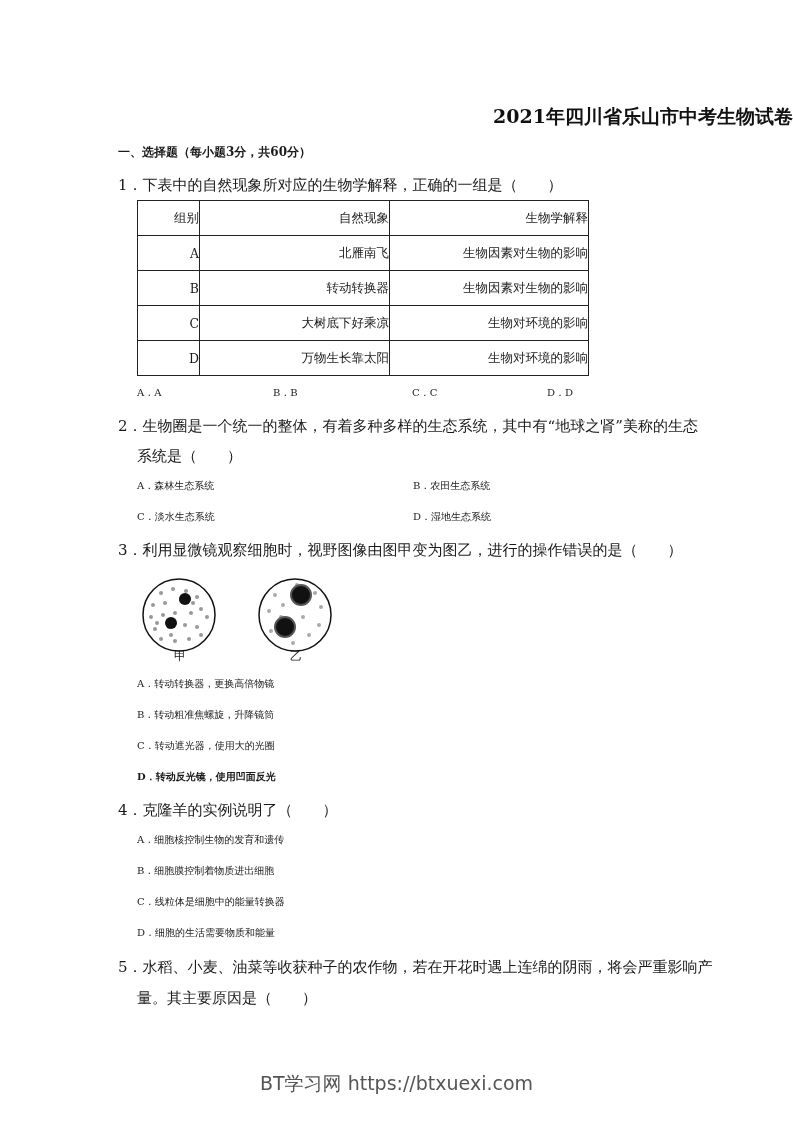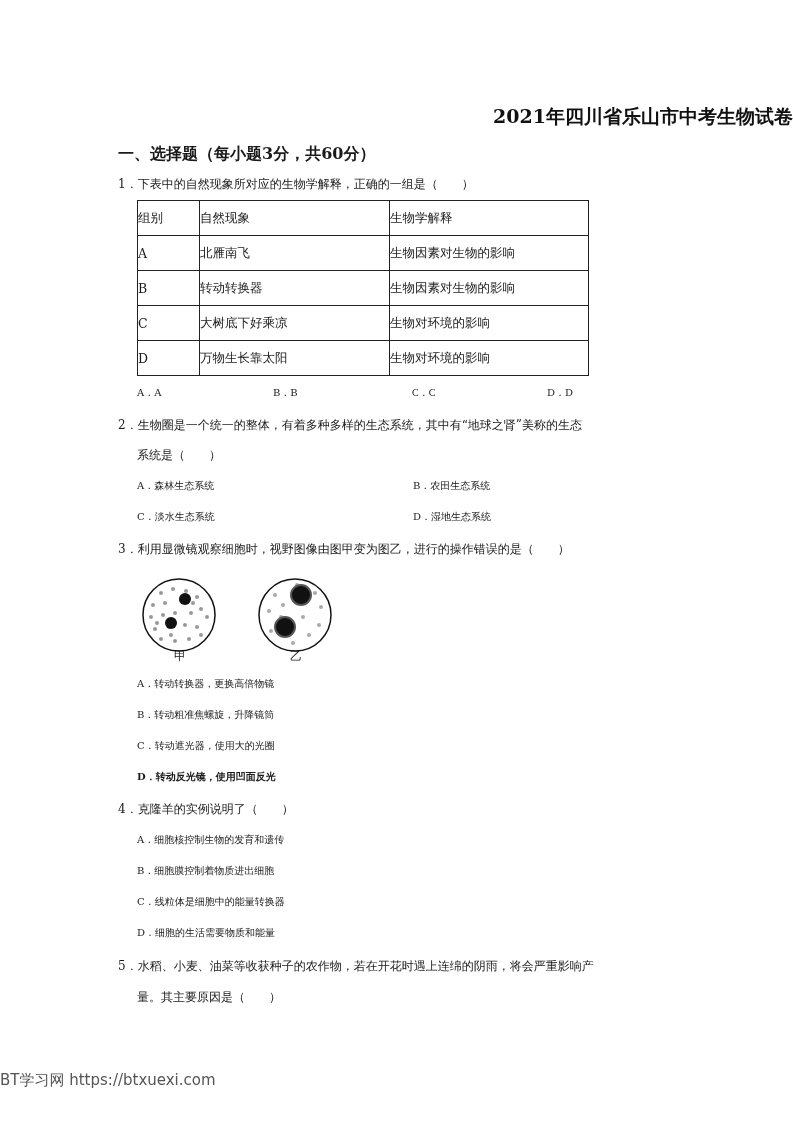--- a/index.html
+++ b/index.html
@@ -6,35 +6,35 @@
   body {
     width: 793px; height: 1122px; position: relative; overflow: hidden;
     font-family: "DejaVu Serif", "Liberation Serif", serif;
     color: #1a1a1a;
   }
   .abs { position: absolute; white-space: nowrap; }
   .title {
     left: 0; width: 793px; top: 104px; text-align: right;
     font-size: 19px; font-weight: bold; color: #111;
   }
-  .section { left: 118px; top: 144px; font-size: 16px; font-weight: bold; }
-  .q { font-size: 12px; }
+  .section { left: 118px; top: 144px; font-size: 12px; font-weight: bold; }
+  .q { font-size: 15px; }
   table.t {
     position: absolute; left: 137px; top: 200px;
     border-collapse: collapse; font-size: 12.5px;
   }
   table.t td {
-    border: 1px solid #222; height: 34px; text-align: left; padding: 0;
+    border: 1px solid #222; height: 34px; text-align: right; padding: 0;
   }
   .c1 { width: 61px; } .c2 { width: 189px; } .c3 { width: 198px; }
   .opt { font-size: 10px; }
   .footer {
-    left: 0; width: 793px; top: 1071px; 
+    left: 0; width: 793px; top: 1071px; text-align: center;
     font-family: "DejaVu Sans", "Liberation Sans", sans-serif;
-    font-size: 15px; color: #555;
+    font-size: 19px; color: #555;
   }
   .fig { position: absolute; top: 577px; }
   .figlabel { font-size: 12px; position: absolute; top: 648px; }
 </style>
 </head>
 <body>
 
 <div class="abs title">2021年四川省乐山市中考生物试卷</div>
 <div class="abs section">一、选择题（每小题3分，共60分）</div>
 
@@ -65,21 +65,21 @@
   </tr>
   <tr>
     <td>D</td>
     <td>万物生长靠太阳</td>
     <td>生物对环境的影响</td>
   </tr>
 </tbody>
   </table>
 <div class="abs opt" style="left:137px; top:386px;">A．A</div>
 <div class="abs opt" style="left:273px; top:386px;">B．B</div>
-<div class="abs opt" style="left:412px; top:386px;font-family:Liberation Serif, serif;">C．C</div>
+<div class="abs opt" style="left:412px; top:386px;">C．C</div>
 <div class="abs opt" style="left:547px; top:386px;">D．D</div>
 
 <div class="abs q" style="left:118px; top:417px;">
   <span>2．</span><span>生物圈是一个统一的整体，有着多种多样的生态系统，其中有“地球之肾”美称的生态</span>
 </div>
 <div class="abs q" style="left:137px; top:447px;">系统是（　　）</div>
 <div class="abs opt" style="left:137px; top:479px;">A．森林生态系统</div>
 <div class="abs opt" style="left:413px; top:479px;">B．农田生态系统</div>
 <div class="abs opt" style="left:137px; top:510px;">C．淡水生态系统</div>
 <div class="abs opt" style="left:413px; top:510px;">D．湿地生态系统</div>

